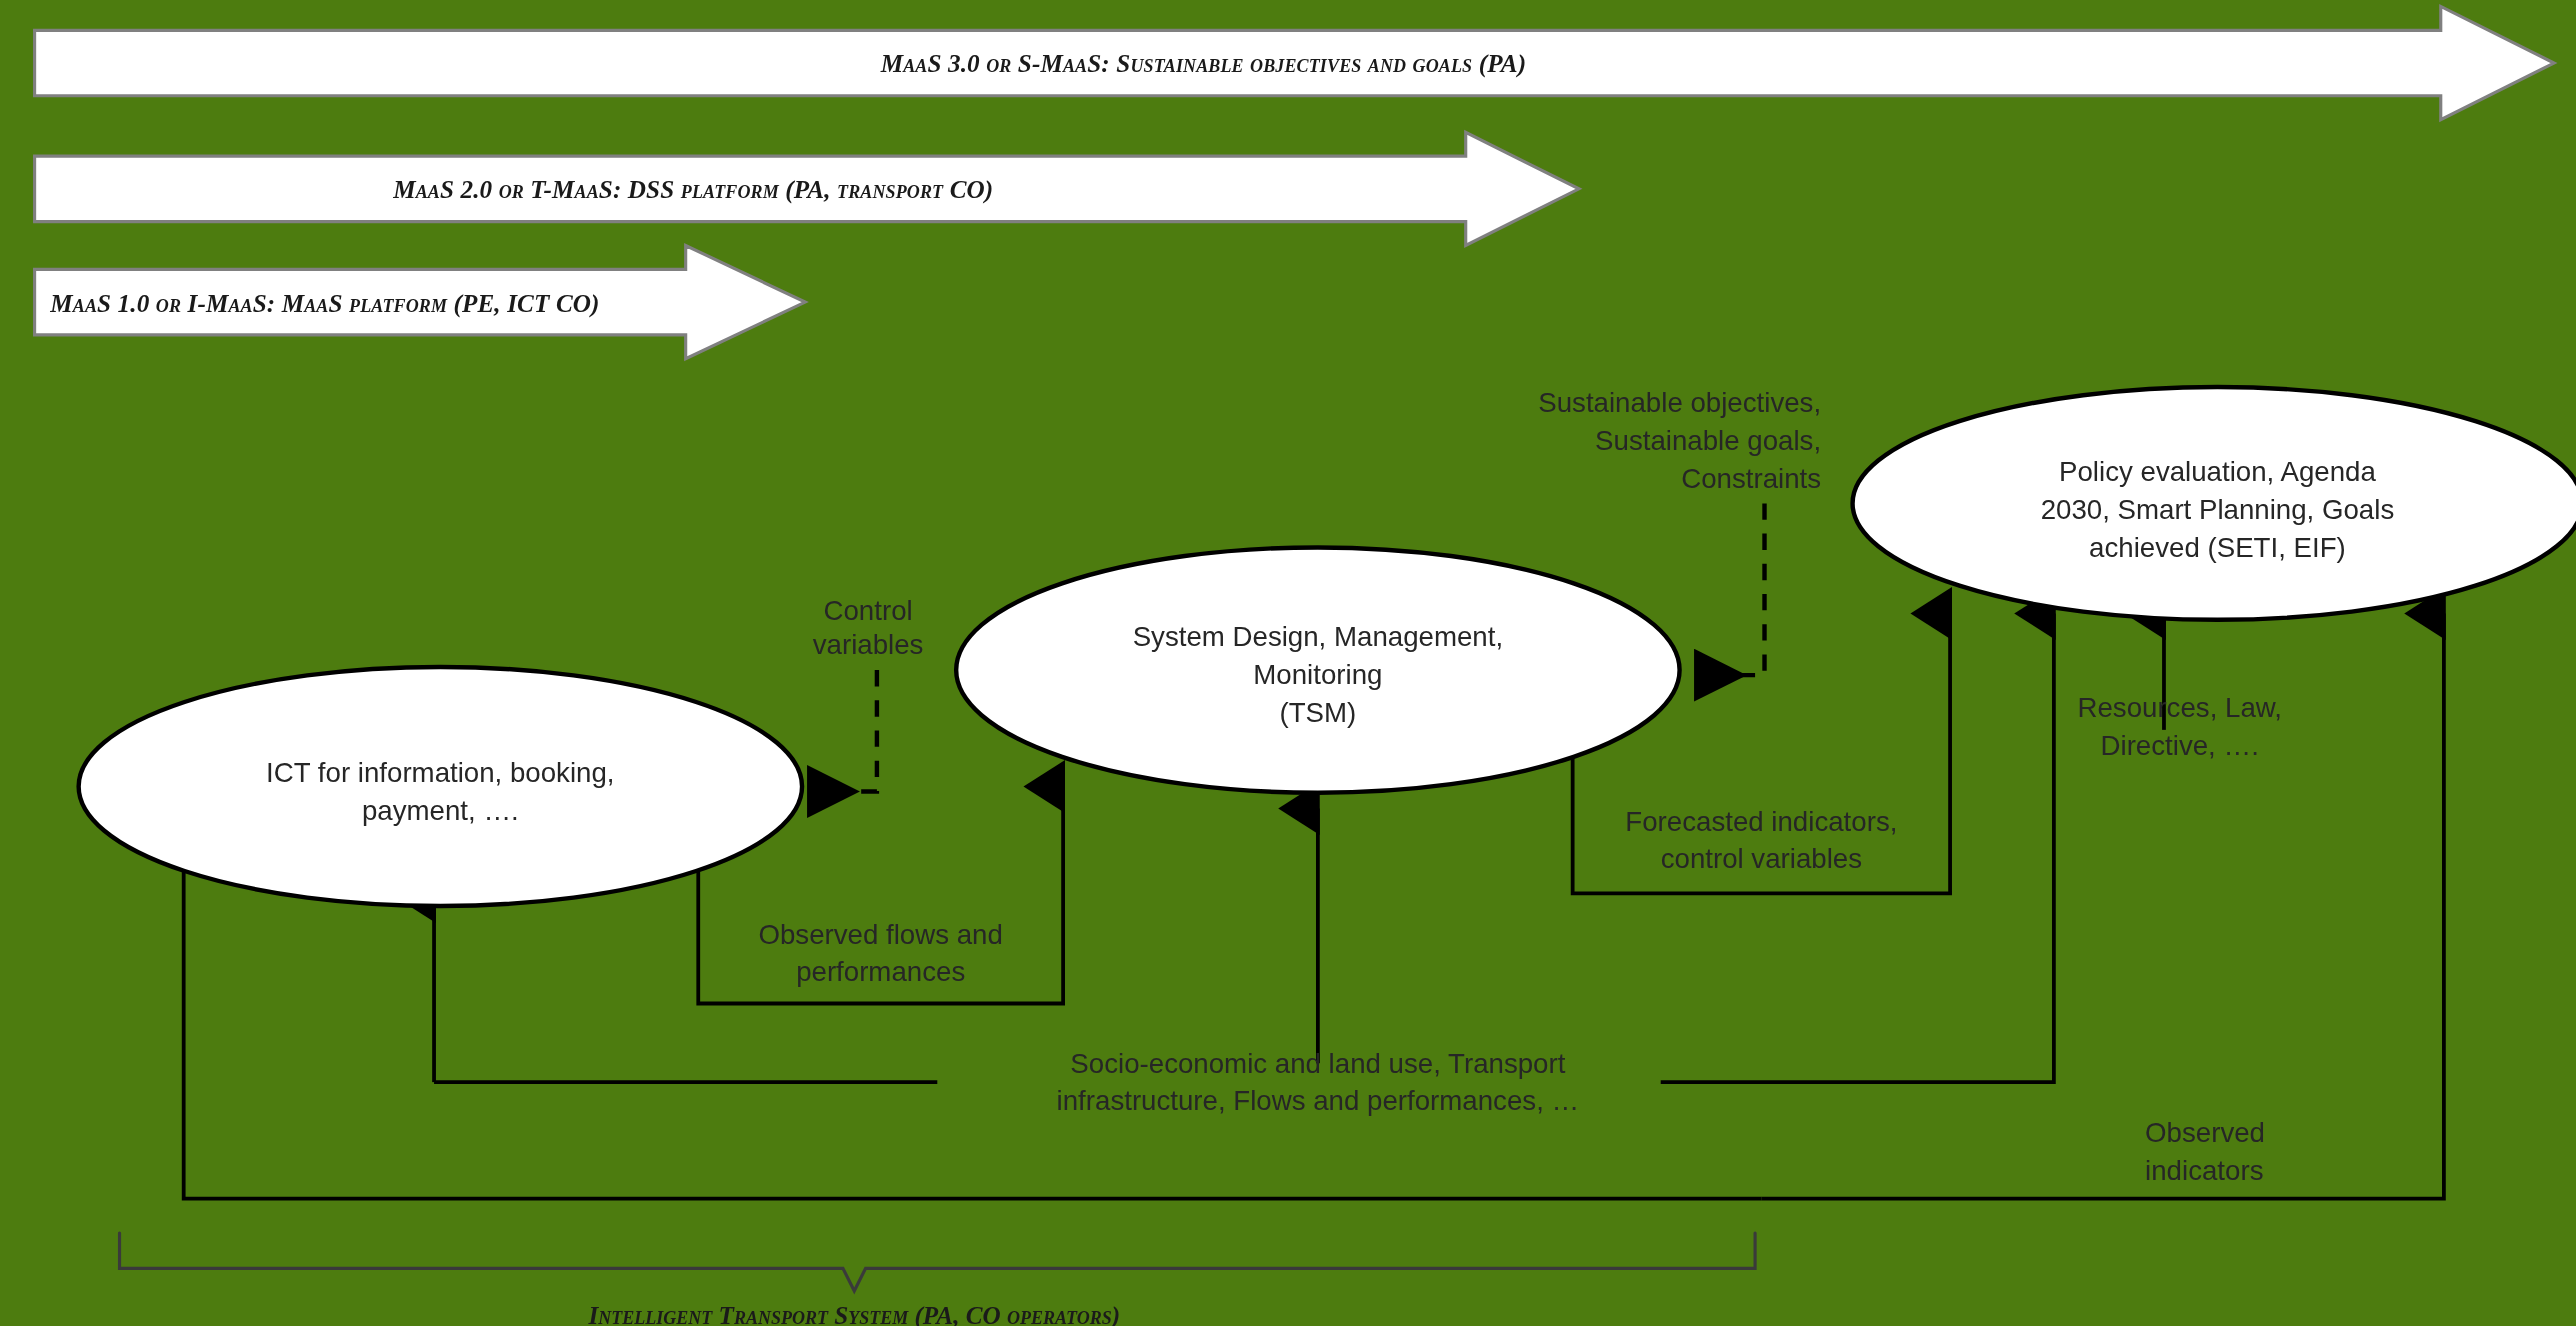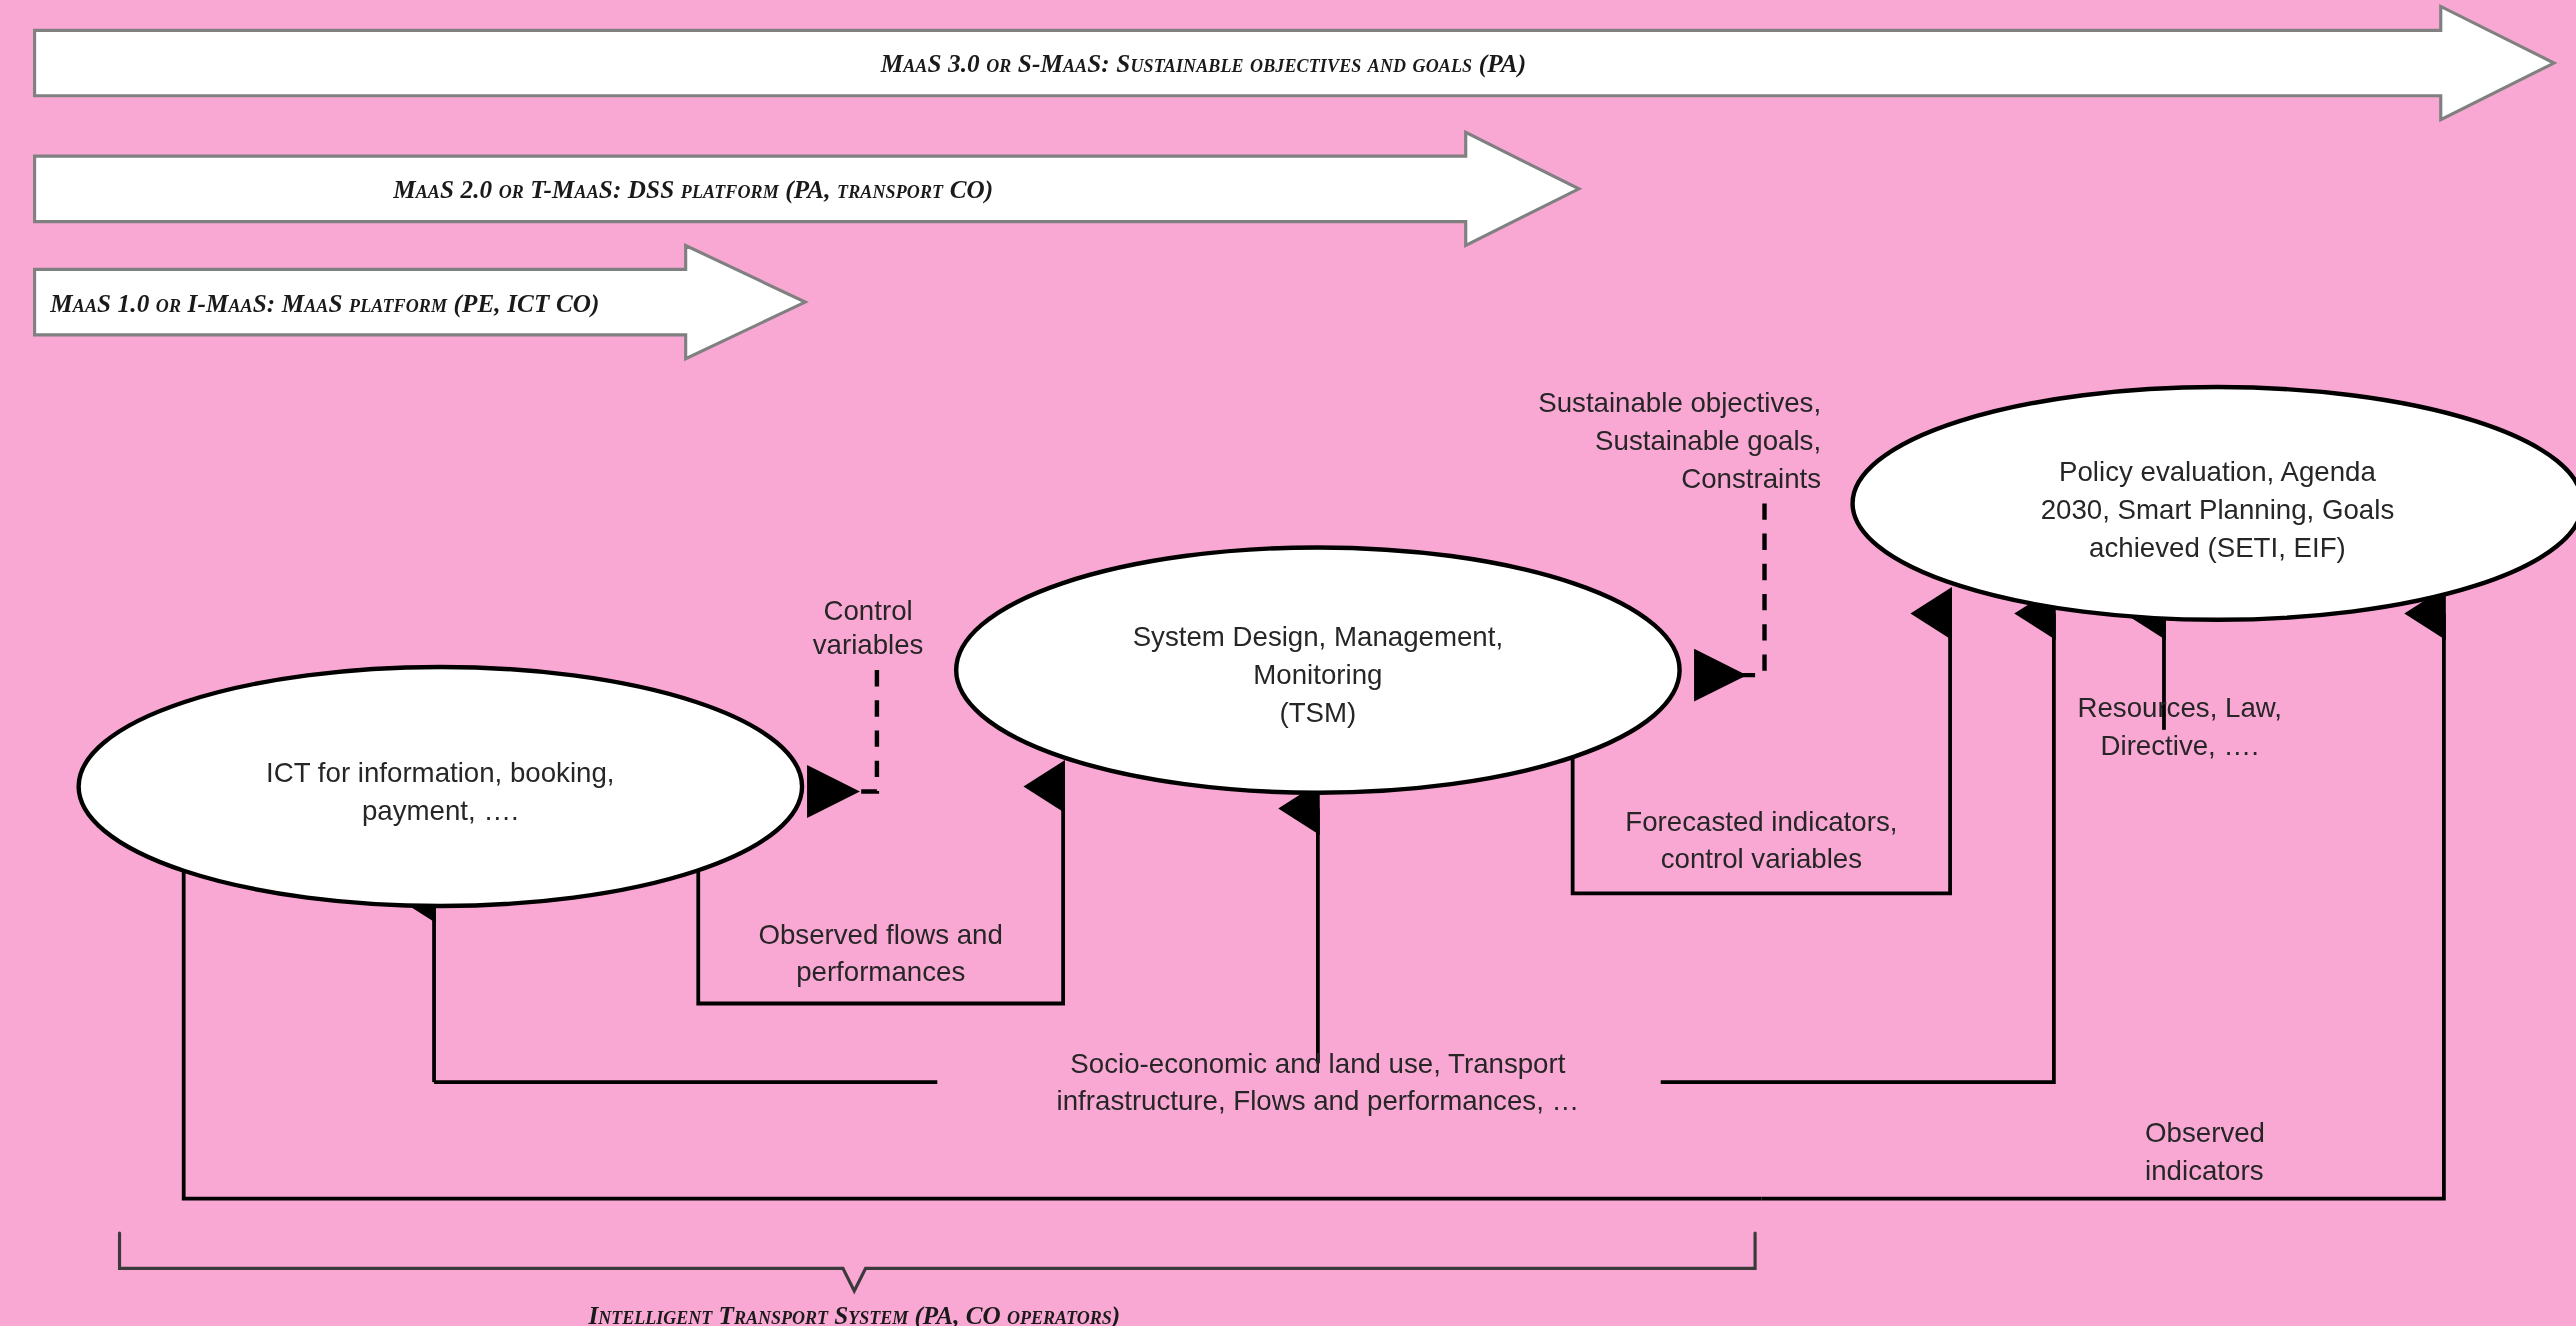--- a/index.html
+++ b/index.html
@@ -4,21 +4,21 @@
 <style>
   html, body {
     margin: 0;
     padding: 0;
     background: #ffffff;
   }
   #page {
     position: relative;
     width: 2576px;
     height: 1327px;
-    background: #f9a8d4;
+    background: #4d7c0f;
     font-family: "Liberation Sans", sans-serif;
     overflow: hidden;
   }
   svg#canvas {
     position: absolute;
     top: 0; left: 0;
     width: 2576px;
     height: 1327px;
   }
   .band-text {

